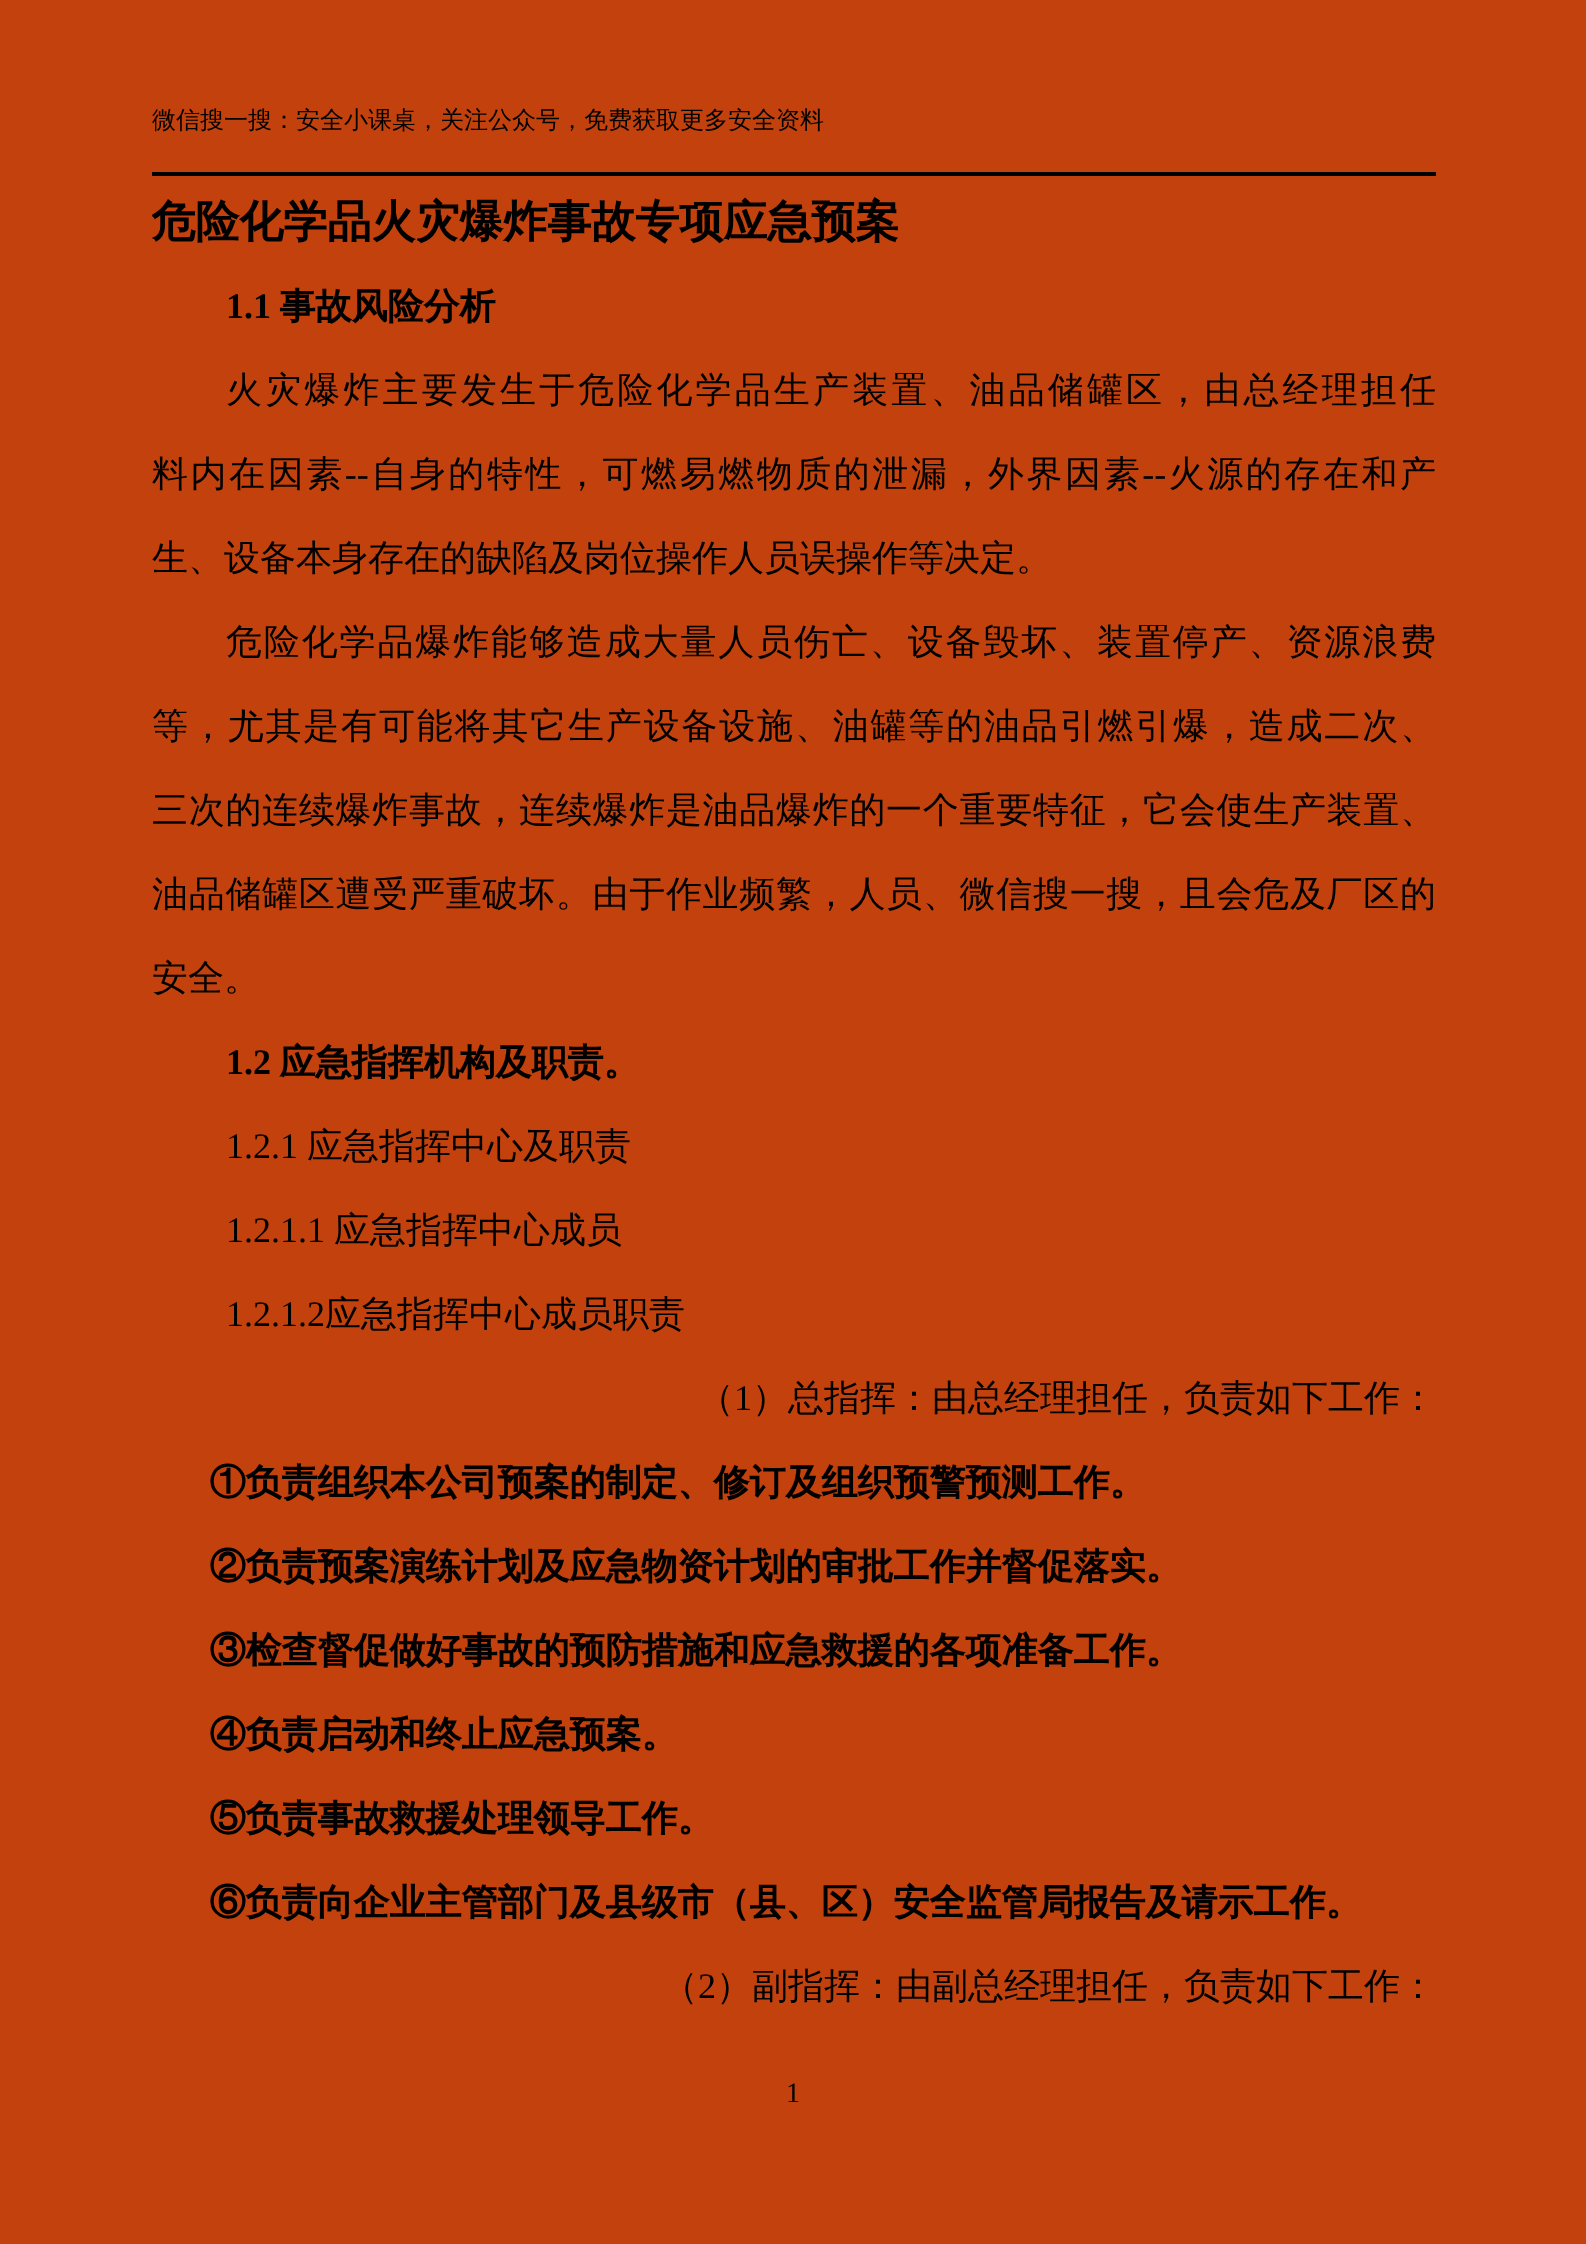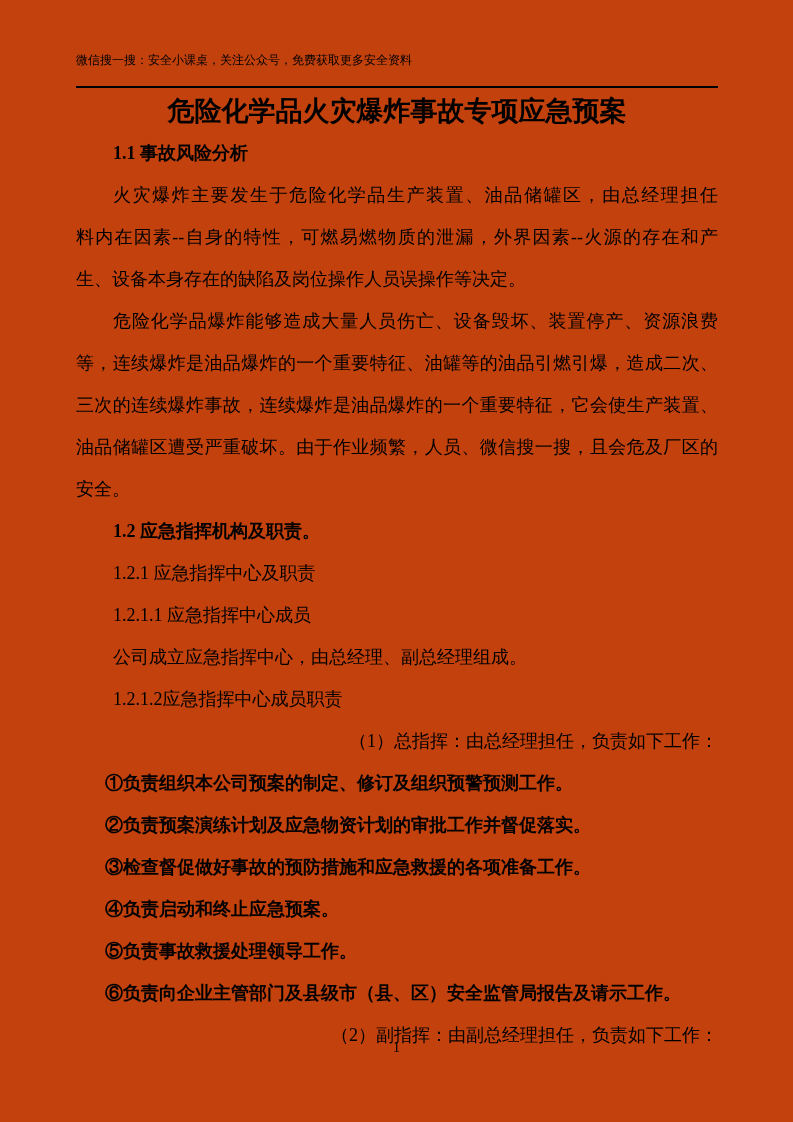--- a/index.html
+++ b/index.html
@@ -40,23 +40,22 @@
     top: 90px;
     width: 642px;
     font-size: 18px;
     line-height: 42px;
   }
   .ln {
     height: 42px;
     overflow: hidden;
   }
   .title-line {
-    text-align: center;
     font-weight: bold;
-    font-size: 27px;
+    font-size: 22px;
   }
   .role-section-heading { font-weight: bold; padding-left: 37px; }
   .role-sub-heading    { padding-left: 37px; }
   .role-para-single    { padding-left: 37px; }
   .role-para-first     { padding-left: 37px; text-align: justify; text-align-last: justify; }
   .role-para-line      { text-align: justify; text-align-last: justify; }
   .role-para-end       { }
   .role-list-paren     { padding-left: 28px; text-align: right; }
   .role-list-circled   { padding-left: 29px; font-weight: bold; }
   .doc-footer {
@@ -79,28 +78,27 @@
   <div class="header-rule"></div>
 
   <div class="doc-content">
     <div class="ln title-line">危险化学品火灾爆炸事故专项应急预案</div>
     <div id="lines-container">
         <div class="ln role-section-heading">1.1 事故风险分析</div>
         <div class="ln role-para-first">火灾爆炸主要发生于危险化学品生产装置、油品储罐区，由总经理担任</div>
         <div class="ln role-para-line">料内在因素--自身的特性，可燃易燃物质的泄漏，外界因素--火源的存在和产</div>
         <div class="ln role-para-end">生、设备本身存在的缺陷及岗位操作人员误操作等决定。</div>
         <div class="ln role-para-first">危险化学品爆炸能够造成大量人员伤亡、设备毁坏、装置停产、资源浪费</div>
-        <div class="ln role-para-line">等，连续爆炸是油品爆炸的一个重要特征、油罐等的油品引燃引爆，造成二次、</div>
+        <div class="ln role-para-line">等，尤其是有可能将其它生产设备设施、油罐等的油品引燃引爆，造成二次、</div>
         <div class="ln role-para-line">三次的连续爆炸事故，连续爆炸是油品爆炸的一个重要特征，它会使生产装置、</div>
         <div class="ln role-para-line">油品储罐区遭受严重破坏。由于作业频繁，人员、微信搜一搜，且会危及厂区的</div>
         <div class="ln role-para-end">安全。</div>
         <div class="ln role-section-heading">1.2 应急指挥机构及职责。</div>
         <div class="ln role-sub-heading">1.2.1 应急指挥中心及职责</div>
         <div class="ln role-sub-heading">1.2.1.1 应急指挥中心成员</div>
-        <div class="ln role-para-single">公司成立应急指挥中心，由总经理、副总经理组成。</div>
         <div class="ln role-sub-heading">1.2.1.2应急指挥中心成员职责</div>
         <div class="ln role-list-paren">（1）总指挥：由总经理担任，负责如下工作：</div>
         <div class="ln role-list-circled">①负责组织本公司预案的制定、修订及组织预警预测工作。</div>
         <div class="ln role-list-circled">②负责预案演练计划及应急物资计划的审批工作并督促落实。</div>
         <div class="ln role-list-circled">③检查督促做好事故的预防措施和应急救援的各项准备工作。</div>
         <div class="ln role-list-circled">④负责启动和终止应急预案。</div>
         <div class="ln role-list-circled">⑤负责事故救援处理领导工作。</div>
         <div class="ln role-list-circled">⑥负责向企业主管部门及县级市（县、区）安全监管局报告及请示工作。</div>
         <div class="ln role-list-paren">（2）副指挥：由副总经理担任，负责如下工作：</div>
       </div>

